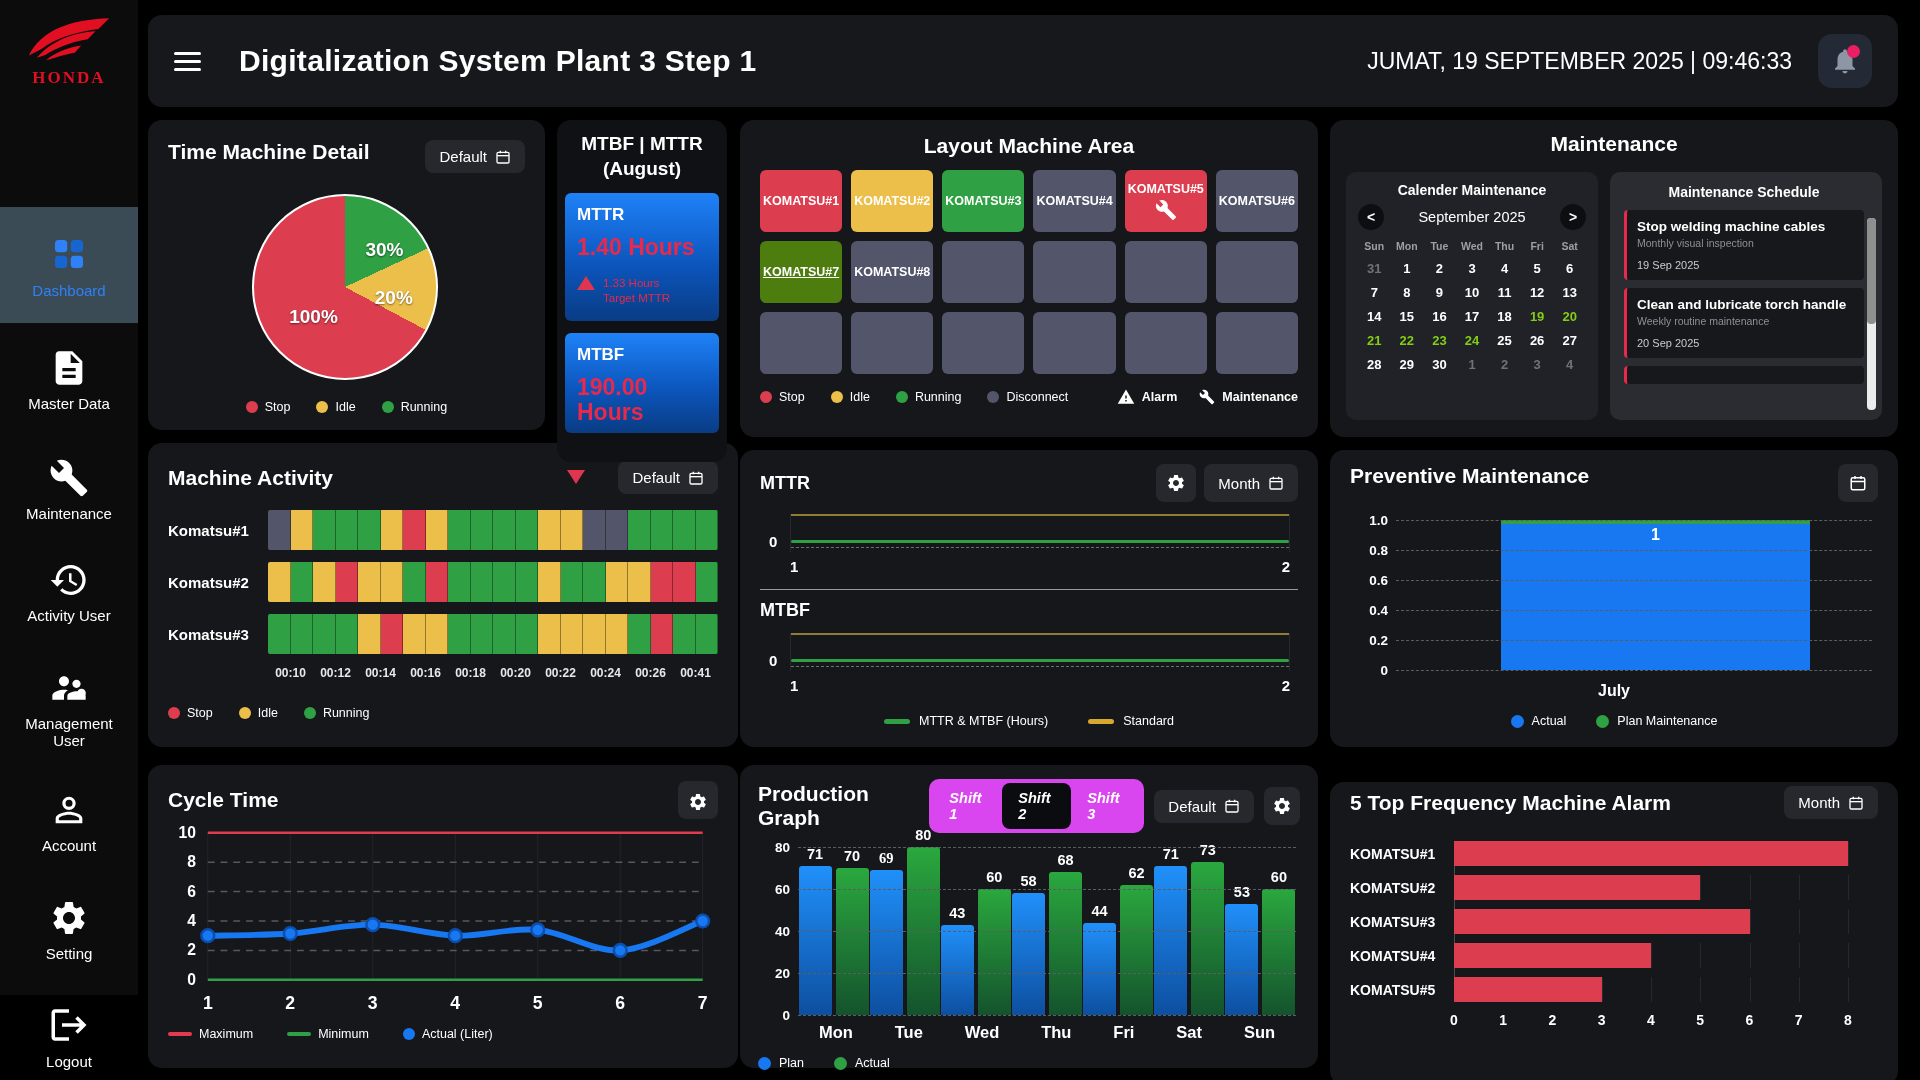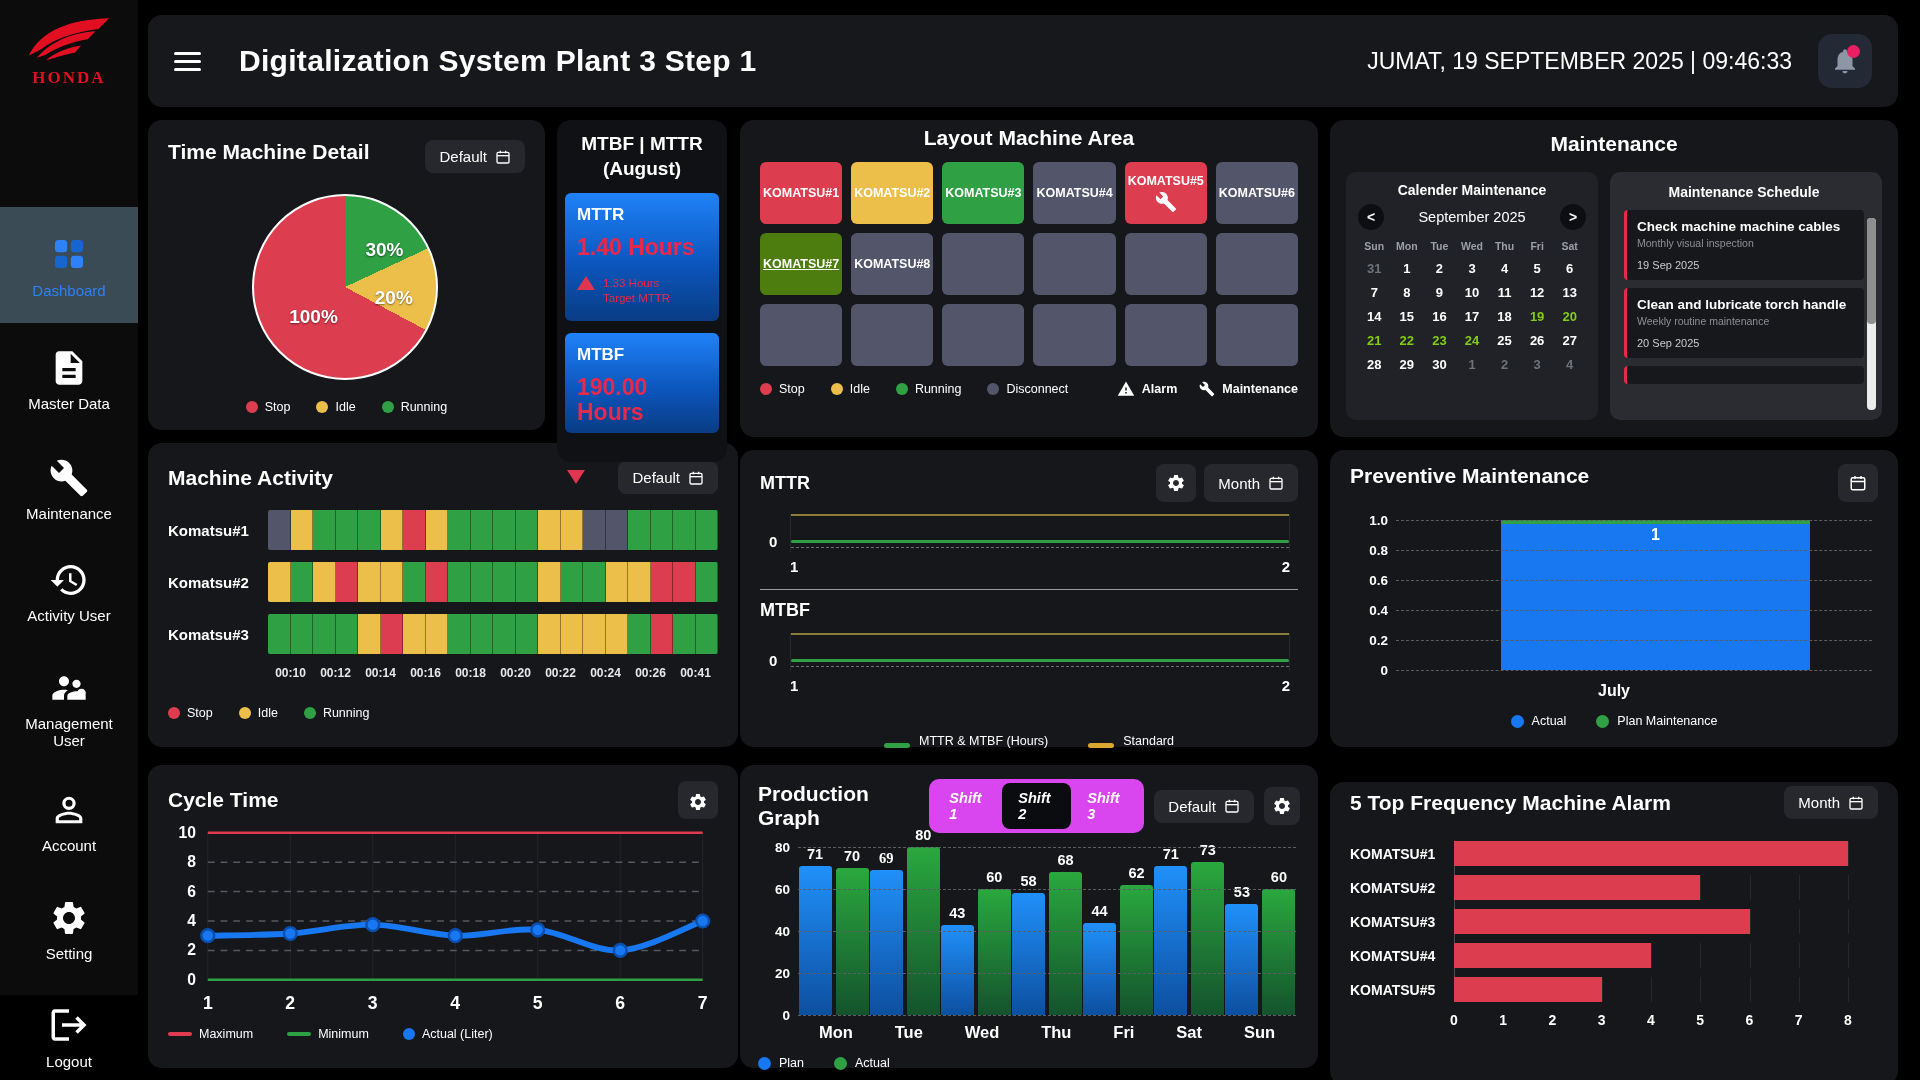--- a/index.html
+++ b/index.html
@@ -56,21 +56,21 @@
   .kpi-box { border-radius:6px; padding:12px 12px; margin-top:12px;
     background:linear-gradient(180deg,#1f82f7 0%,#0c56be 55%,#093c84 100%); }
   .kpi-box .k { font-size:17px; font-weight:bold; color:#fff; }
   .kpi-box .v { font-size:23px; font-weight:bold; color:#e8294b; margin-top:10px; line-height:1.05; }
   .kpi-target { display:flex; gap:8px; align-items:flex-start; margin-top:16px; color:#e8294b; font-size:11.5px; line-height:1.35; }
   .tri-up { width:0; height:0; border-left:9px solid transparent; border-right:9px solid transparent; border-bottom:14px solid #e0354e; }
   .tri-down { width:0; height:0; border-left:9px solid transparent; border-right:9px solid transparent; border-top:14px solid #e0354e; }
   #p-mtbf .tri-down { position:absolute; left:10px; bottom:-22px; }
 
   
-  #p-layout { left:740px; top:120px; width:578px; height:317px; padding:6px 20px; }
+  #p-layout { left:740px; top:120px; width:578px; height:317px; padding:14px 20px; }
   #p-layout .card-title { text-align:center; }
   .tile-grid { display:grid; grid-template-columns:repeat(6,1fr); gap:9px; margin-top:12px; }
   .tile { height:62px; border-radius:6px; display:flex; flex-direction:column; align-items:center;
     justify-content:center; gap:3px; font-size:12.5px; font-weight:bold; color:#fff; cursor:pointer; }
   #p-layout .bottom { display:flex; justify-content:space-between; align-items:center; margin-top:14px; }
   .icon-legend { display:flex; align-items:center; gap:22px; font-size:12.5px; font-weight:bold; }
   .icon-legend .li { display:flex; align-items:center; gap:7px; }
 
   
   #p-maint { left:1330px; top:120px; width:568px; height:317px; padding:12px 16px; }
@@ -115,21 +115,21 @@
   .mini-plot { position:relative; height:38px; margin:12px 8px 0 30px;
     border-left:1px solid #26282c; border-right:1px solid #26282c; }
   .std-line { position:absolute; left:0; right:0; top:0; height:2px; background:#8f7d35; }
   .val-line { position:absolute; left:0; right:0; bottom:9px; height:3px; background:#2fa144; border-radius:2px; }
   .dsh-line { position:absolute; left:0; right:0; bottom:4px; border-top:1.5px dashed #6d6f73; }
   .mini-y0 { position:absolute; left:-22px; bottom:2px; font-size:15px; font-weight:bold; }
   .mini-x { display:flex; justify-content:space-between; margin:6px 8px 0 30px; font-size:15px; font-weight:bold; }
   .chart-divider { border-top:1px solid #97999d; margin:14px 0 10px 0; }
   .sub-h { font-size:18px; font-weight:bold; }
   .dash-legend { display:flex; justify-content:center; gap:40px; margin-top:20px; font-size:12.5px; }
-  .dash-legend .li { display:flex; align-items:flex-end; gap:9px;margin-top:20px; }
+  .dash-legend .li { display:flex; align-items:center; gap:9px; }
   .dash { width:26px; height:5px; border-radius:3px; }
 
   
   #p-prev { left:1330px; top:450px; width:568px; height:297px; padding:14px 20px; }
   #p-prev .head { display:flex; justify-content:space-between; align-items:flex-start; }
   .prev-plot { position:relative; height:150px; margin:18px 6px 0 46px; }
   .grid-line { position:absolute; left:0; right:0; border-top:1.5px dashed #5a5d62; }
   .grid-lbl { position:absolute; left:-40px; width:32px; text-align:right; font-size:13.5px; font-weight:bold; transform:translateY(-50%); }
   .prev-bar { position:absolute; left:22%; width:65%; bottom:0; background:#1778f2; border-top:4px solid #2fa144; }
   .prev-bar .v { position:absolute; top:2px; left:0; right:0; text-align:center; font-size:16px; font-weight:bold; }
@@ -453,21 +453,21 @@
           <div class="cal-d m">1</div>
           <div class="cal-d m">2</div>
           <div class="cal-d m">3</div>
           <div class="cal-d m">4</div>
         </div>
     </div>
     <div class="sch-card">
       <div class="sch-title">Maintenance Schedule</div>
       <div id="sch-list">
           <div class="sch-item">
-            <div class="t1">Check machine machine cables</div>
+            <div class="t1">Stop welding machine cables</div>
             <div class="t2">Monthly visual inspection</div>
             <div class="t3">19 Sep 2025</div>
           </div>
           <div class="sch-item">
             <div class="t1">Clean and lubricate torch handle</div>
             <div class="t2">Weekly routine maintenance</div>
             <div class="t3">20 Sep 2025</div>
           </div>
           <div class="sch-item" style="height: 14px;"></div>
         </div>

